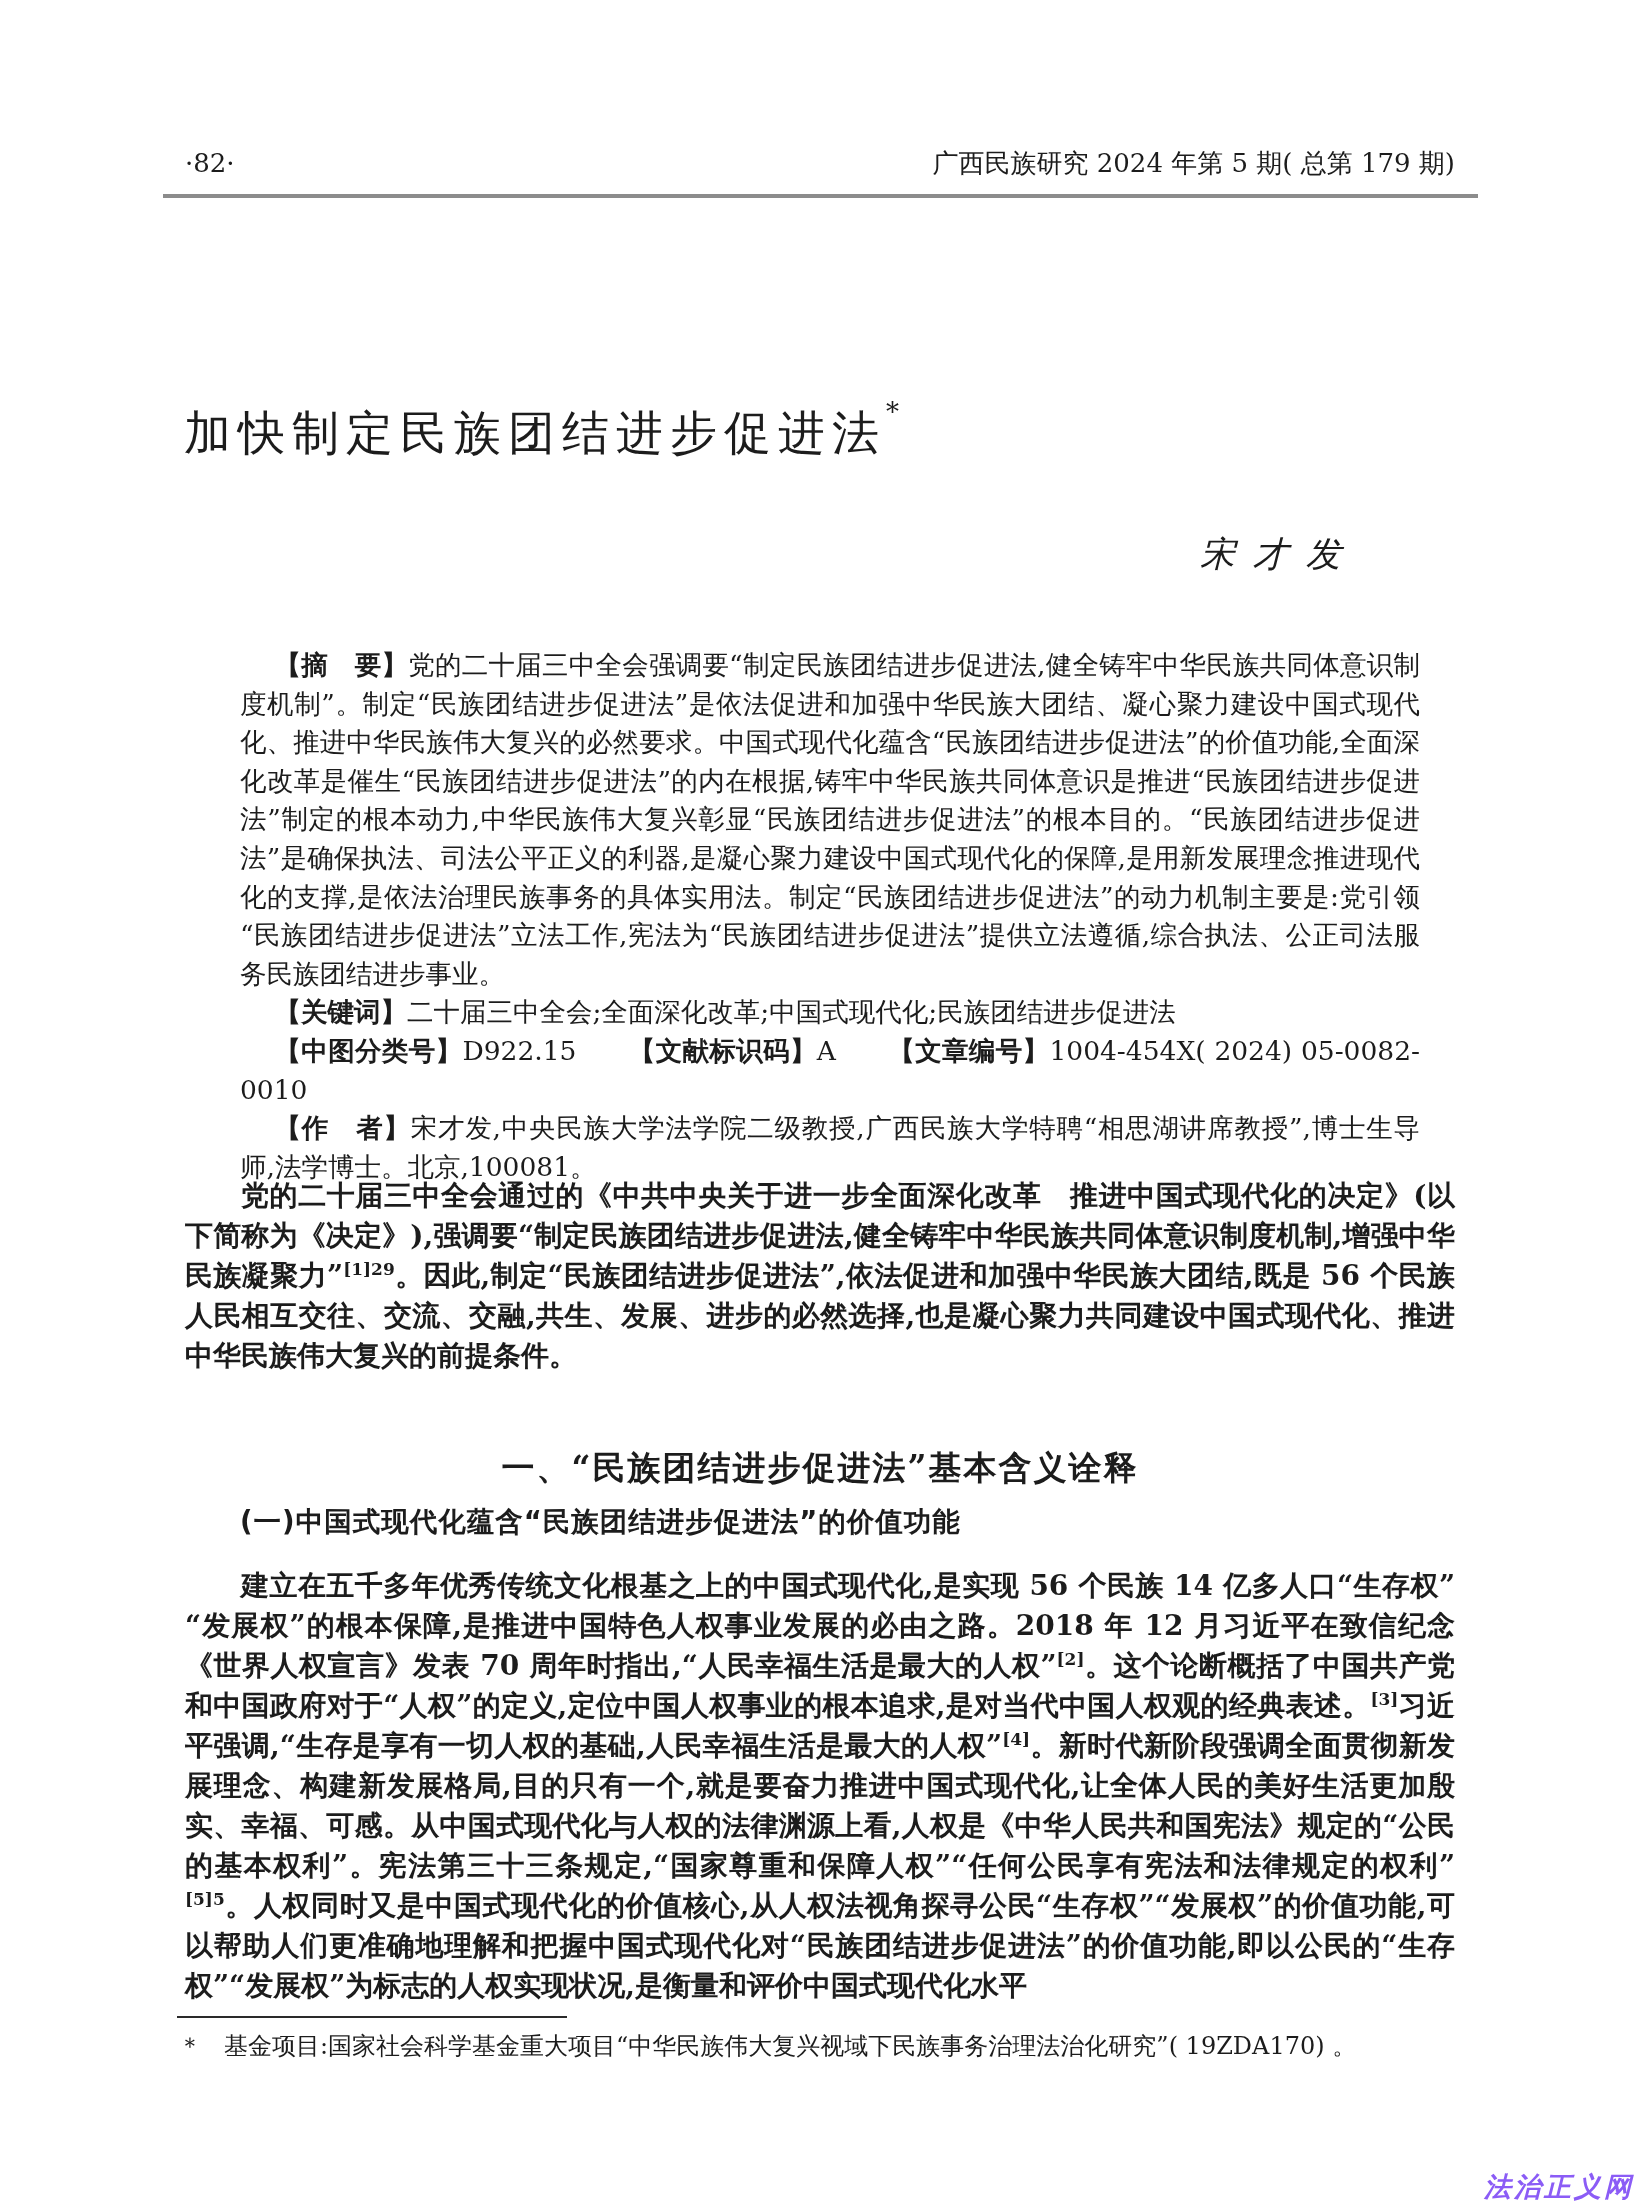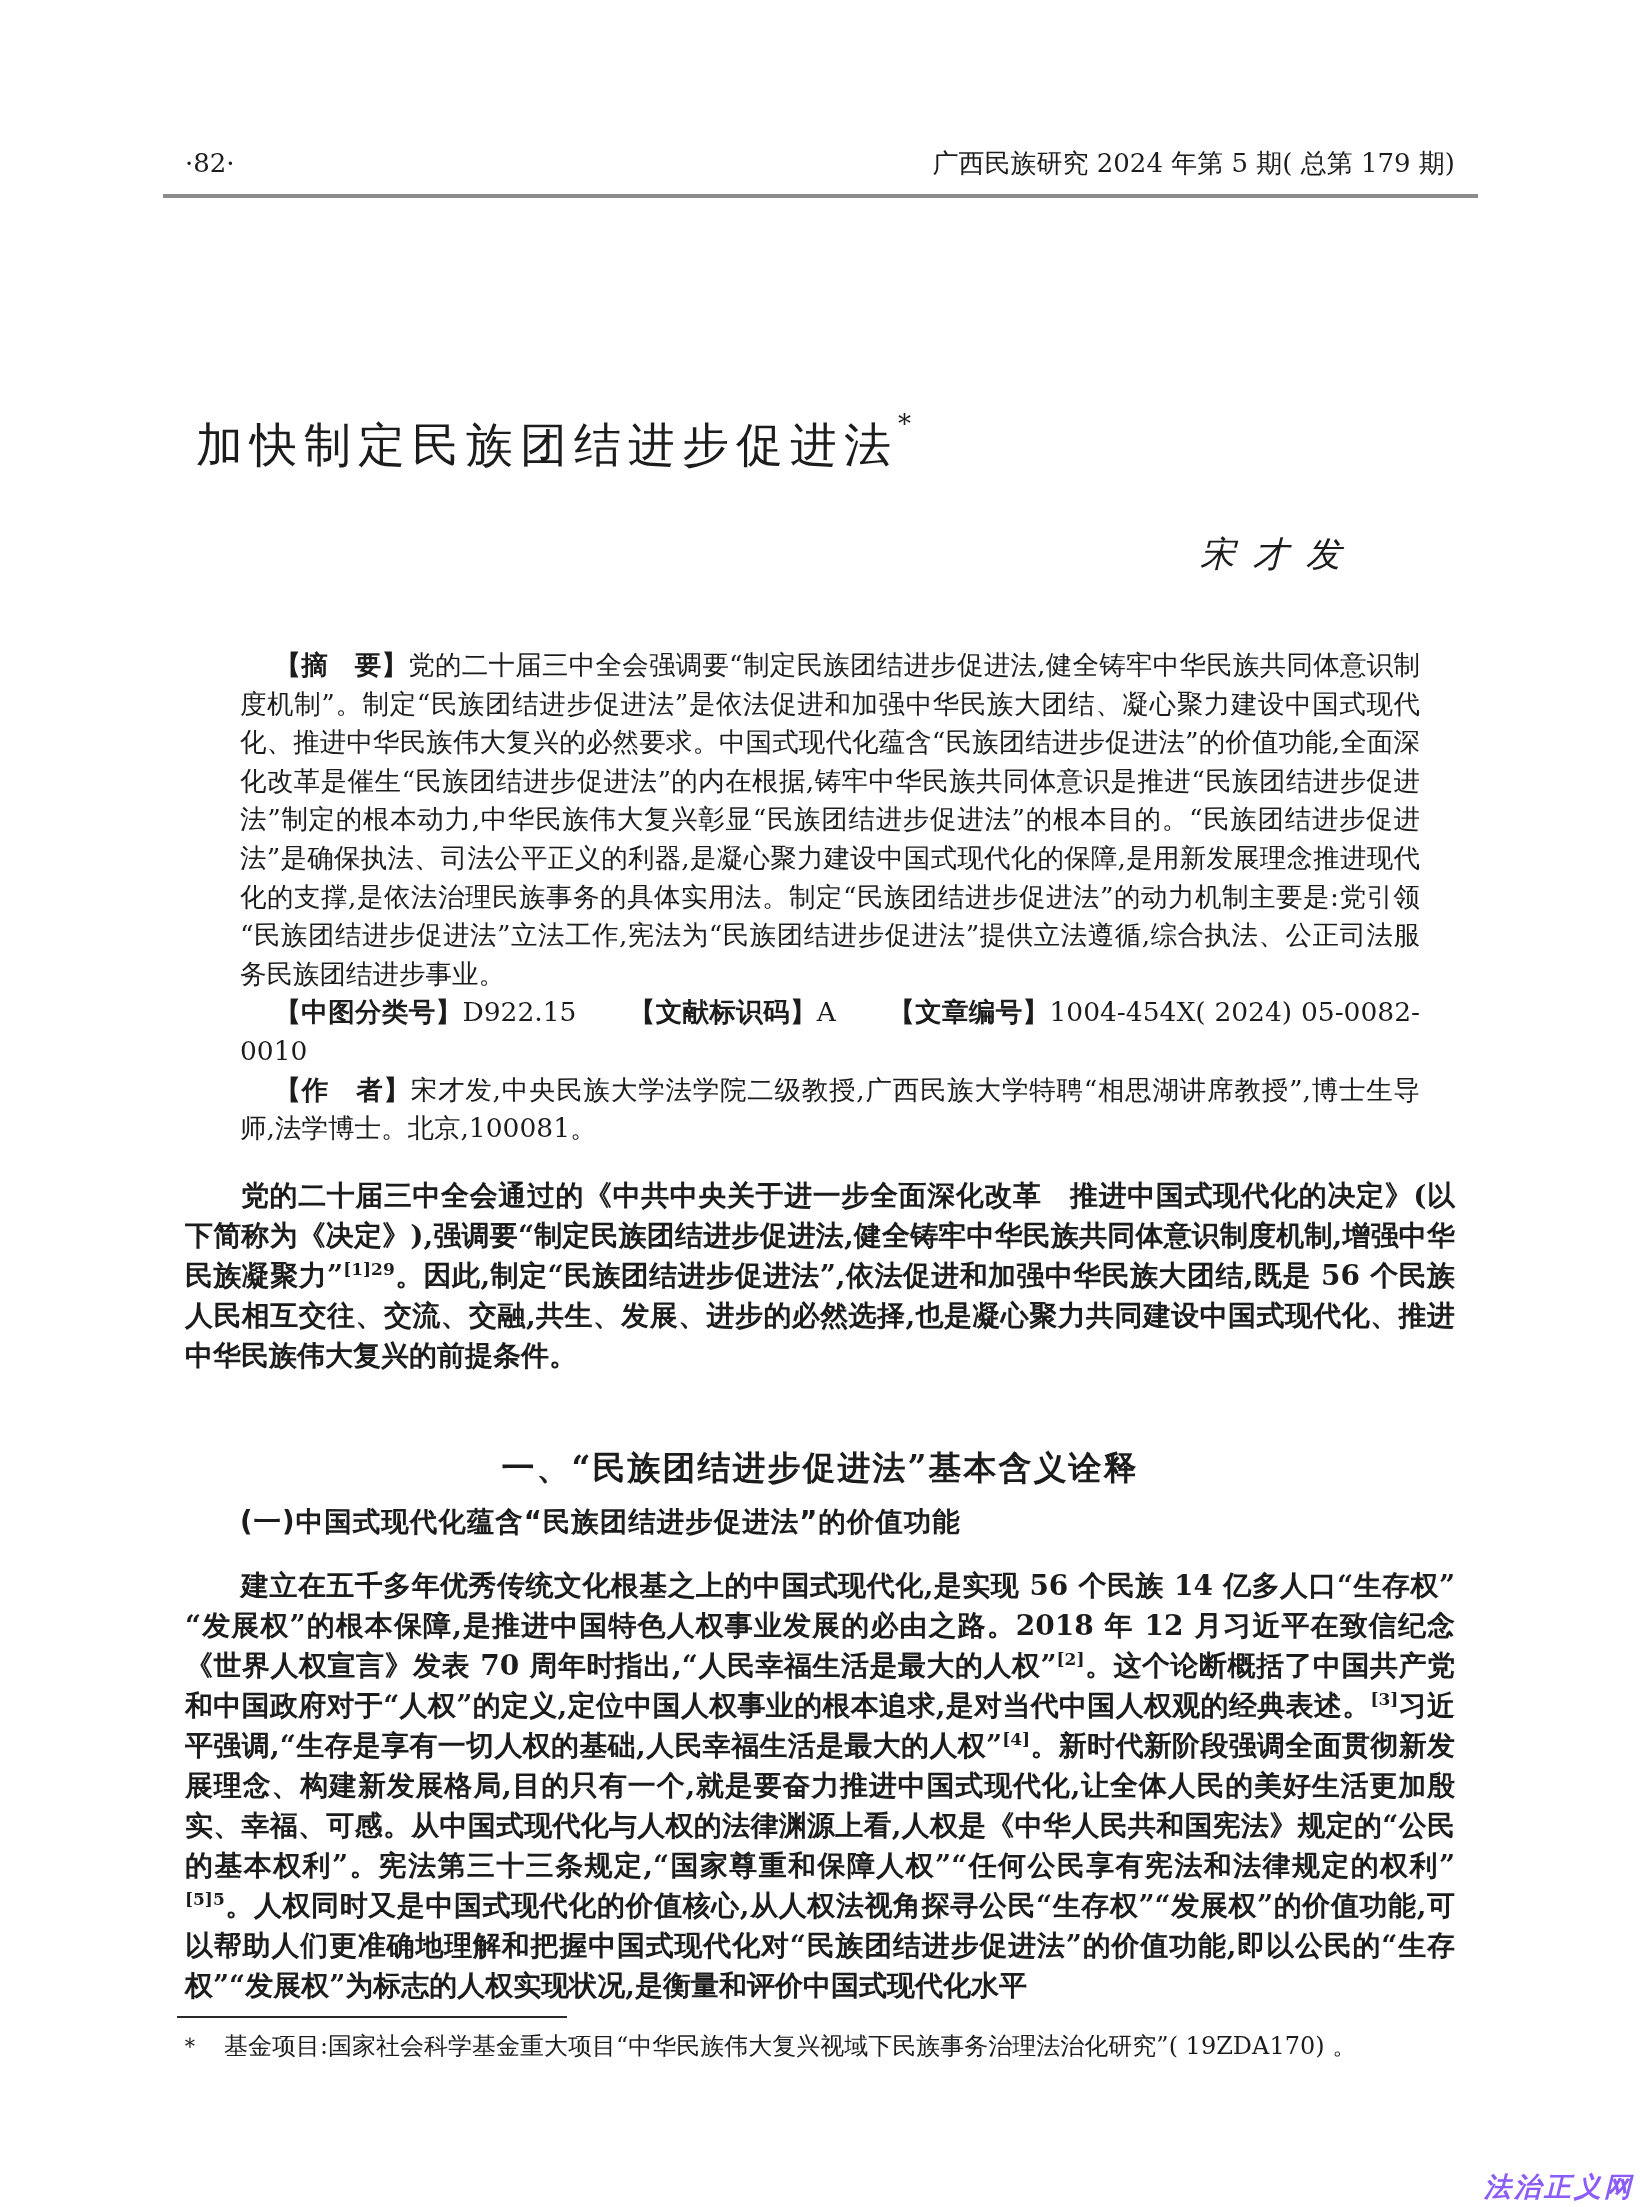--- a/index.html
+++ b/index.html
@@ -17,21 +17,21 @@
     position:absolute;left:185px;top:148px;width:1270px;
     display:flex;justify-content:space-between;align-items:flex-end;
     font-size:26px;line-height:30px;
   }
   .head-rule{
     position:absolute;left:163px;top:194px;width:1315px;height:4px;
     background:#8c8c8c;
   }
   
   .article-title{
-    position:absolute;left:184px;top:382px;margin:12px;
+    position:absolute;left:184px;top:382px;margin:0;
     font-size:47px;font-weight:400;letter-spacing:7px;line-height:60px;
     white-space:nowrap;
   }
   .article-title sup{font-size:26px;letter-spacing:0;vertical-align:28px;}
   .article-author{
     position:absolute;left:1200px;top:532px;
     font-size:35px;letter-spacing:18px;line-height:44px;
     font-style:italic;
   }
   
@@ -87,20 +87,21 @@
     <span>·82·</span>
     <span>广西民族研究 2024 年第 5 期( 总第 179 期)</span>
   </div>
   <div class="head-rule"></div>
 
   <h1 class="article-title"><span>加快制定民族团结进步促进法</span><sup>*</sup></h1>
   <div class="article-author">宋才发</div>
 
   <section class="meta-block">
     <p><span class="meta-label">【摘　要】</span><span>党的二十届三中全会强调要“制定民族团结进步促进法,健全铸牢中华民族共同体意识制度机制”。制定“民族团结进步促进法”是依法促进和加强中华民族大团结、凝心聚力建设中国式现代化、推进中华民族伟大复兴的必然要求。中国式现代化蕴含“民族团结进步促进法”的价值功能,全面深化改革是催生“民族团结进步促进法”的内在根据,铸牢中华民族共同体意识是推进“民族团结进步促进法”制定的根本动力,中华民族伟大复兴彰显“民族团结进步促进法”的根本目的。“民族团结进步促进法”是确保执法、司法公平正义的利器,是凝心聚力建设中国式现代化的保障,是用新发展理念推进现代化的支撑,是依法治理民族事务的具体实用法。制定“民族团结进步促进法”的动力机制主要是:党引领“民族团结进步促进法”立法工作,宪法为“民族团结进步促进法”提供立法遵循,综合执法、公正司法服务民族团结进步事业。</span></p>
+    <p><span class="meta-label">【关键词】</span><span>二十届三中全会;全面深化改革;中国式现代化;民族团结进步促进法</span></p>
     <p class="clc-line"><span class="pair"><span class="meta-label">【中图分类号】</span><span>D922.15</span></span><span class="pair"><span class="meta-label">【文献标识码】</span><span>A</span></span><span class="pair"><span class="meta-label">【文章编号】</span><span>1004-454X( 2024) 05-0082-0010</span></span></p>
     <p><span class="meta-label">【作　者】</span><span>宋才发,中央民族大学法学院二级教授,广西民族大学特聘“相思湖讲席教授”,博士生导师,法学博士。北京,100081。</span></p>
   </section>
 
   <p class="body-par intro-par"><span>党的二十届三中全会通过的《中共中央关于进一步全面深化改革　推进中国式现代化的决定》(以下简称为《决定》),强调要“制定民族团结进步促进法,健全铸牢中华民族共同体意识制度机制,增强中华民族凝聚力”</span><sup>[1]29</sup><span>。因此,制定“民族团结进步促进法”,依法促进和加强中华民族大团结,既是 56 个民族人民相互交往、交流、交融,共生、发展、进步的必然选择,也是凝心聚力共同建设中国式现代化、推进中华民族伟大复兴的前提条件。</span></p>
 
   <h2 class="section-heading">一、“民族团结进步促进法”基本含义诠释</h2>
   <h3 class="subsection-heading">(一)中国式现代化蕴含“民族团结进步促进法”的价值功能</h3>
 
   <p class="body-par sec-par"><span>建立在五千多年优秀传统文化根基之上的中国式现代化,是实现 56 个民族 14 亿多人口“生存权”“发展权”的根本保障,是推进中国特色人权事业发展的必由之路。2018 年 12 月习近平在致信纪念《世界人权宣言》发表 70 周年时指出,“人民幸福生活是最大的人权”</span><sup>[2]</sup><span>。这个论断概括了中国共产党和中国政府对于“人权”的定义,定位中国人权事业的根本追求,是对当代中国人权观的经典表述。</span><sup>[3]</sup><span>习近平强调,“生存是享有一切人权的基础,人民幸福生活是最大的人权”</span><sup>[4]</sup><span>。新时代新阶段强调全面贯彻新发展理念、构建新发展格局,目的只有一个,就是要奋力推进中国式现代化,让全体人民的美好生活更加殷实、幸福、可感。从中国式现代化与人权的法律渊源上看,人权是《中华人民共和国宪法》规定的“公民的基本权利”。宪法第三十三条规定,“国家尊重和保障人权”“任何公民享有宪法和法律规定的权利”</span><sup>[5]5</sup><span>。人权同时又是中国式现代化的价值核心,从人权法视角探寻公民“生存权”“发展权”的价值功能,可以帮助人们更准确地理解和把握中国式现代化对“民族团结进步促进法”的价值功能,即以公民的“生存权”“发展权”为标志的人权实现状况,是衡量和评价中国式现代化水平</span></p>

